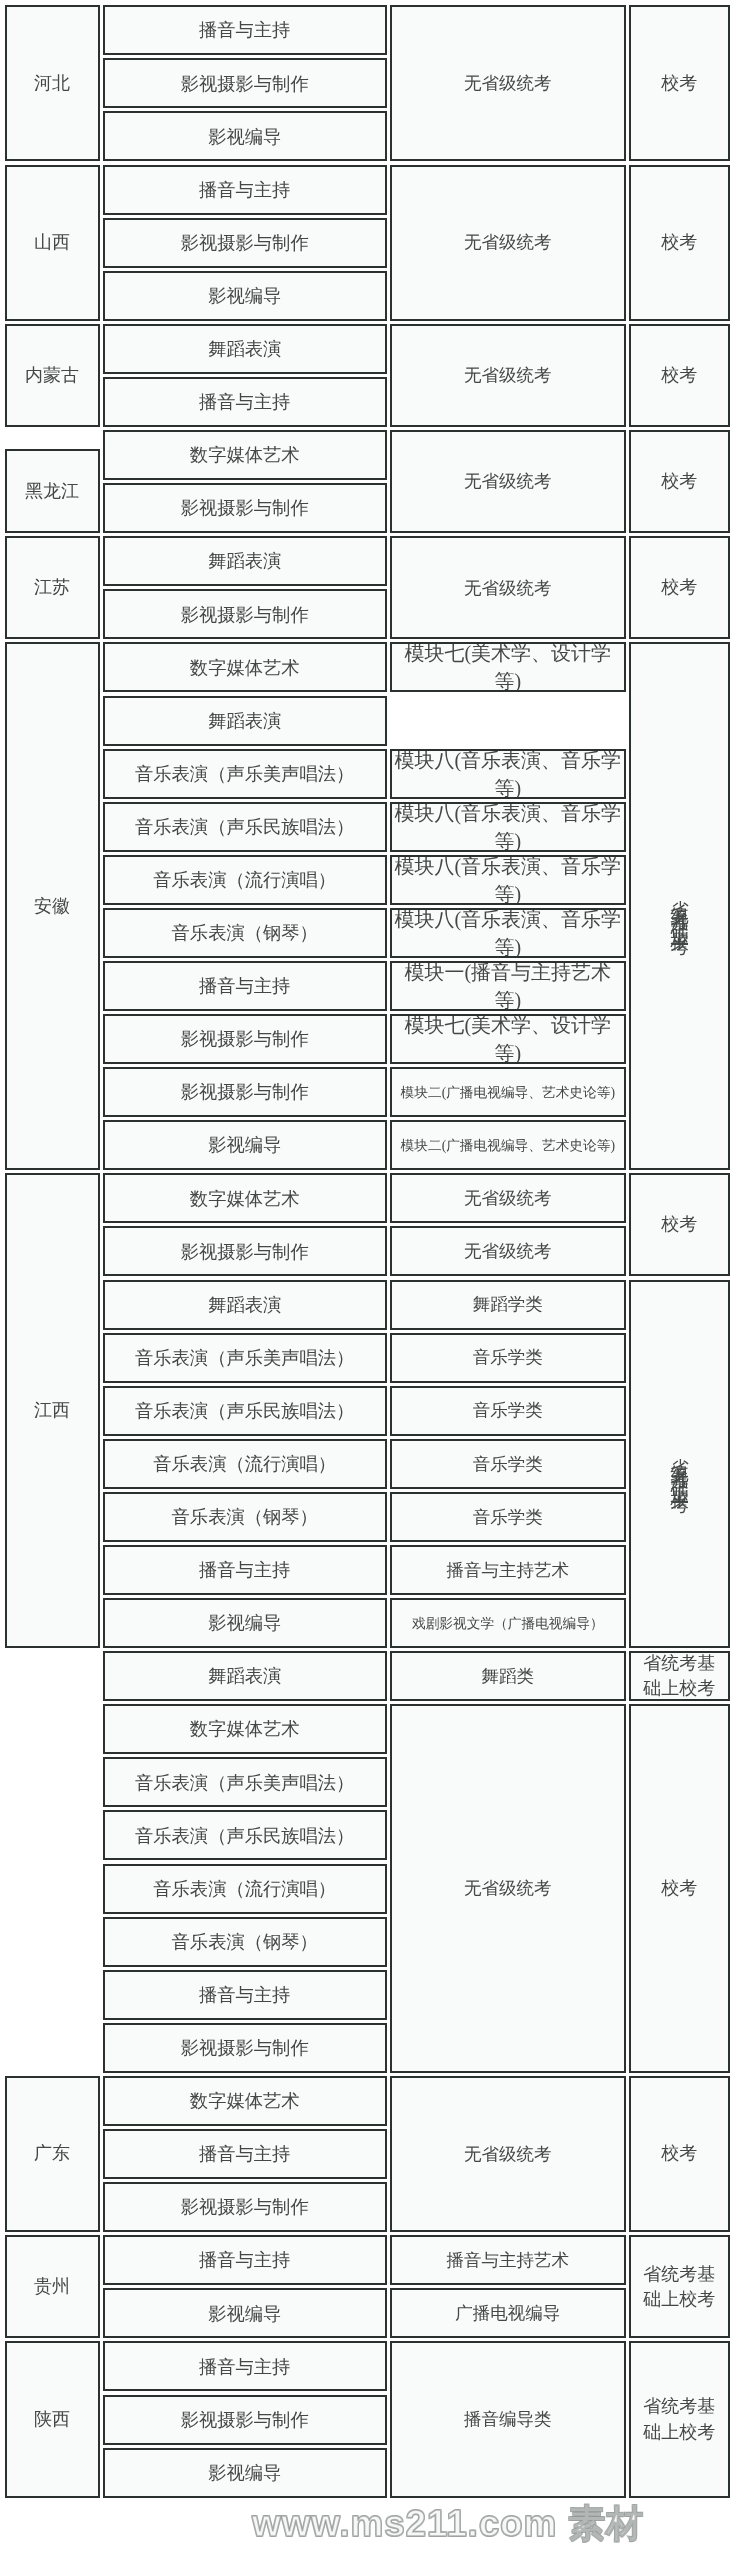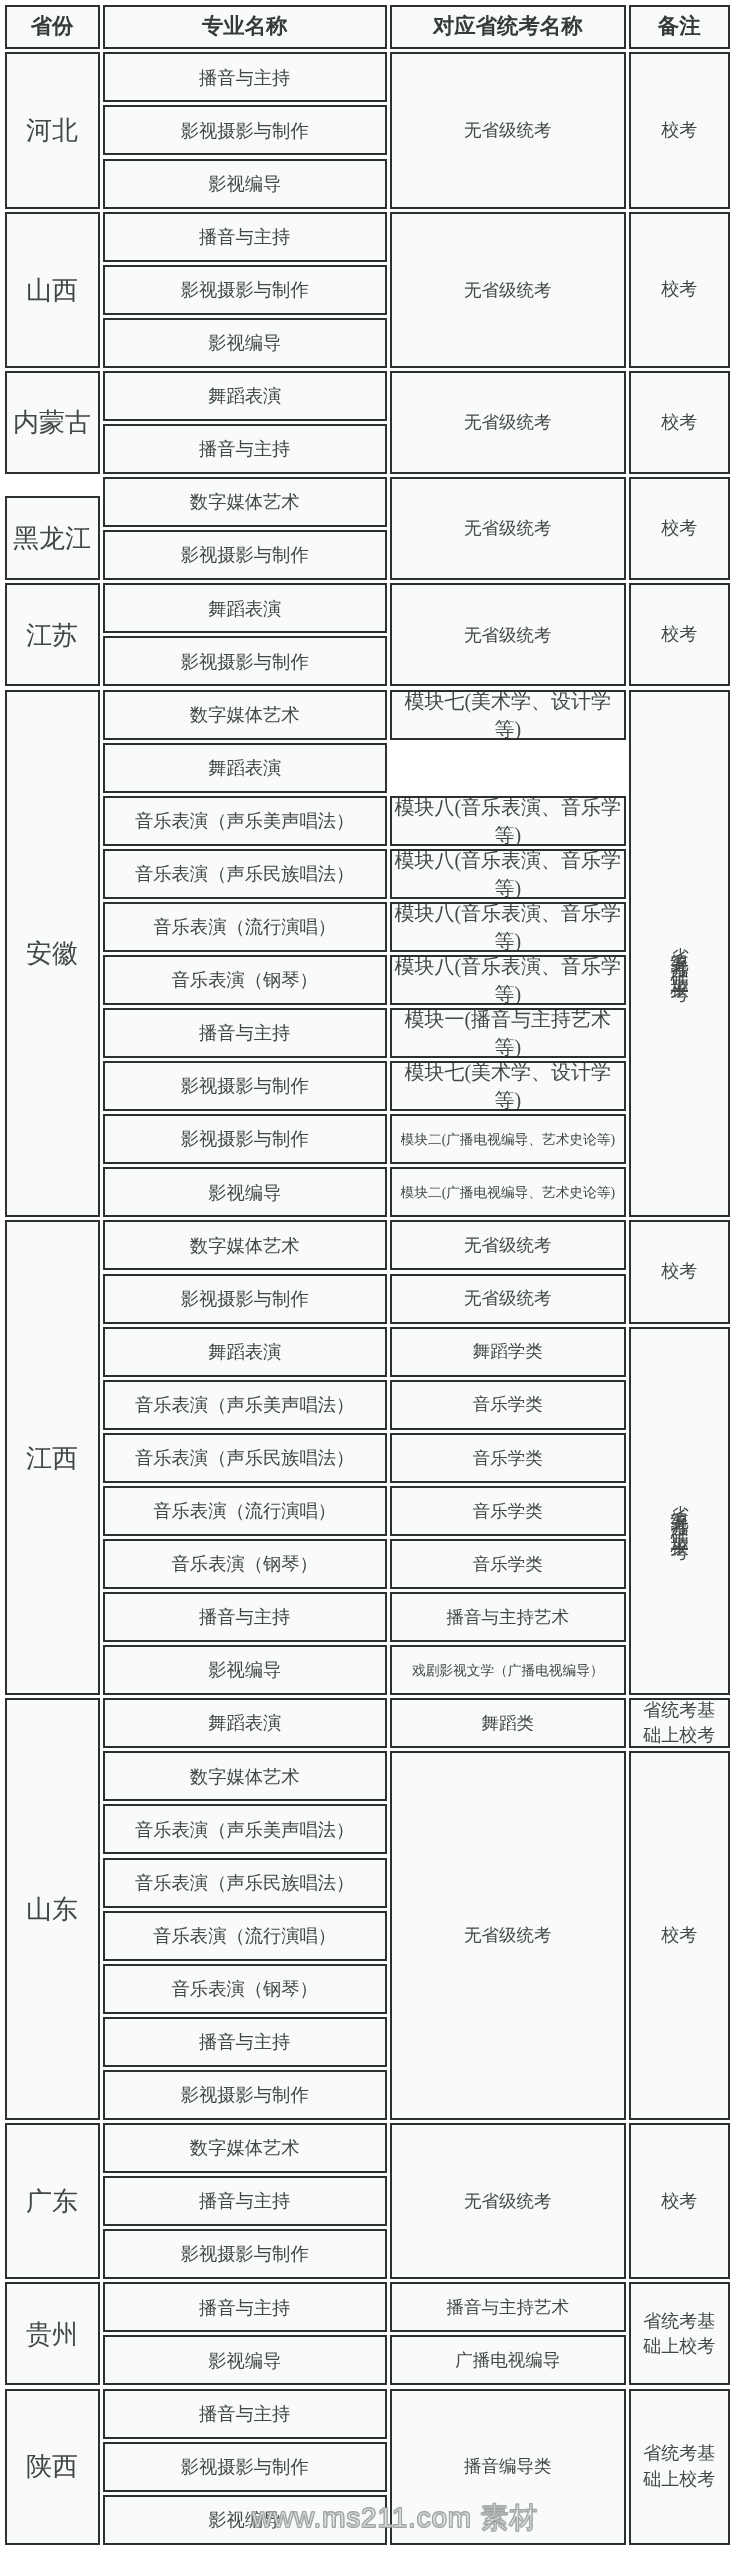--- a/index.html
+++ b/index.html
@@ -20,61 +20,55 @@
     border:2.3px solid var(--border);
     background:var(--cellbg);
     color:var(--text);
     display:flex;align-items:center;justify-content:center;
     text-align:center;
     font-size:17.5px;
     line-height:1.4;
     overflow:hidden;
   }
   .hcell{font-weight:bold;font-size:21.4px;color:#353b39;}
-  .pcell{font-size:26px;}
+  .pcell{font-size:18px;}
   .mcell{font-size:18.3px;}
   .ecell{font-size:17.5px;font-family:Liberation Serif, serif;}
   .rcell{font-size:18px;}
   .f-sm{font-size:20px;}
   .f-xs{font-size:13.7px;}
   .pre{white-space:pre-line;}
   .vtext{
     writing-mode:vertical-rl;
     text-orientation:upright;
     letter-spacing:5.3px;
     font-size:18.3px;
   }
   .watermark{
     position:absolute;
     left:252px;top:2499px;
-    font-size:28px;
-    font-weight:normal;
+    font-size:37px;
+    font-weight:bold;
     letter-spacing:0.8px;
     color:rgba(255,255,255,0.92);
     -webkit-text-stroke:1.5px rgba(141,147,145,0.65);
     text-shadow:
       0.8px 0.8px 0 rgba(141,147,145,0.45),
      -0.8px 0.8px 0 rgba(141,147,145,0.45),
       0.8px -0.8px 0 rgba(141,147,145,0.45),
      -0.8px -0.8px 0 rgba(141,147,145,0.45);
     white-space:nowrap;
     pointer-events:none;
   }
 </style>
 </head>
 <body>
 
 <div class="page">
   <div class="tablewrap">
-    <div class="grid header" id="table-header">
-        <div class="cell hcell">省份</div>
-        <div class="cell hcell">专业名称</div>
-        <div class="cell hcell">对应省统考名称</div>
-        <div class="cell hcell">备注</div>
-      </div>
     <div id="table-body">
         <div class="grid section">
           <div class="cell pcell" style="grid-area: 1 / 1 / span 3;">河北</div>
           <div class="cell mcell" style="grid-area: 1 / 2;">播音与主持</div>
           <div class="cell mcell" style="grid-area: 2 / 2;">影视摄影与制作</div>
           <div class="cell mcell" style="grid-area: 3 / 2;">影视编导</div>
           <div class="cell ecell" style="grid-area: 1 / 3 / span 3;">无省级统考</div>
           <div class="cell rcell" style="grid-area: 1 / 4 / span 3;">校考</div>
         </div>
         <div class="grid section">
@@ -146,21 +140,20 @@
           <div class="cell ecell" style="grid-area: 4 / 3 / span 1;">音乐学类</div>
           <div class="cell ecell" style="grid-area: 5 / 3 / span 1;">音乐学类</div>
           <div class="cell ecell" style="grid-area: 6 / 3 / span 1;">音乐学类</div>
           <div class="cell ecell" style="grid-area: 7 / 3 / span 1;">音乐学类</div>
           <div class="cell ecell" style="grid-area: 8 / 3 / span 1;">播音与主持艺术</div>
           <div class="cell ecell f-xs" style="grid-area: 9 / 3 / span 1;">戏剧影视文学（广播电视编导）</div>
           <div class="cell rcell" style="grid-area: 1 / 4 / span 2;">校考</div>
           <div class="cell rcell vtext" style="grid-area: 3 / 4 / span 7;">省统考基础上校考</div>
         </div>
         <div class="grid section">
-          <div class="cell pcell" style="grid-area: 1 / 1 / span 8;">山东</div>
           <div class="cell mcell" style="grid-area: 1 / 2;">舞蹈表演</div>
           <div class="cell mcell" style="grid-area: 2 / 2;">数字媒体艺术</div>
           <div class="cell mcell" style="grid-area: 3 / 2;">音乐表演（声乐美声唱法）</div>
           <div class="cell mcell" style="grid-area: 4 / 2;">音乐表演（声乐民族唱法）</div>
           <div class="cell mcell" style="grid-area: 5 / 2;">音乐表演（流行演唱）</div>
           <div class="cell mcell" style="grid-area: 6 / 2;">音乐表演（钢琴）</div>
           <div class="cell mcell" style="grid-area: 7 / 2;">播音与主持</div>
           <div class="cell mcell" style="grid-area: 8 / 2;">影视摄影与制作</div>
           <div class="cell ecell" style="grid-area: 1 / 3 / span 1;">舞蹈类</div>
           <div class="cell ecell" style="grid-area: 2 / 3 / span 7;">无省级统考</div>

